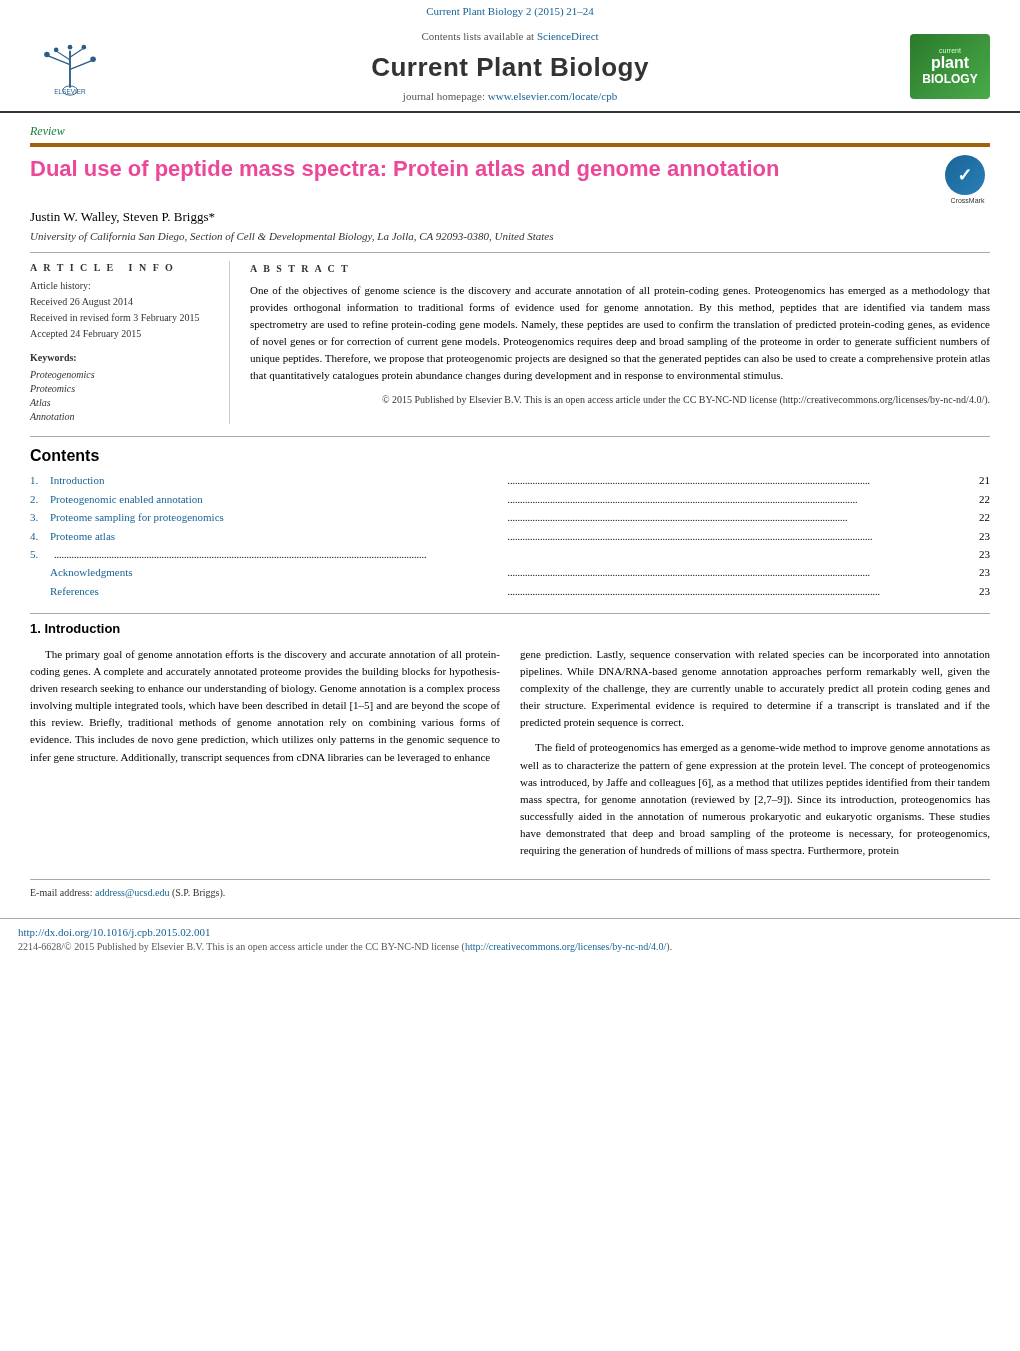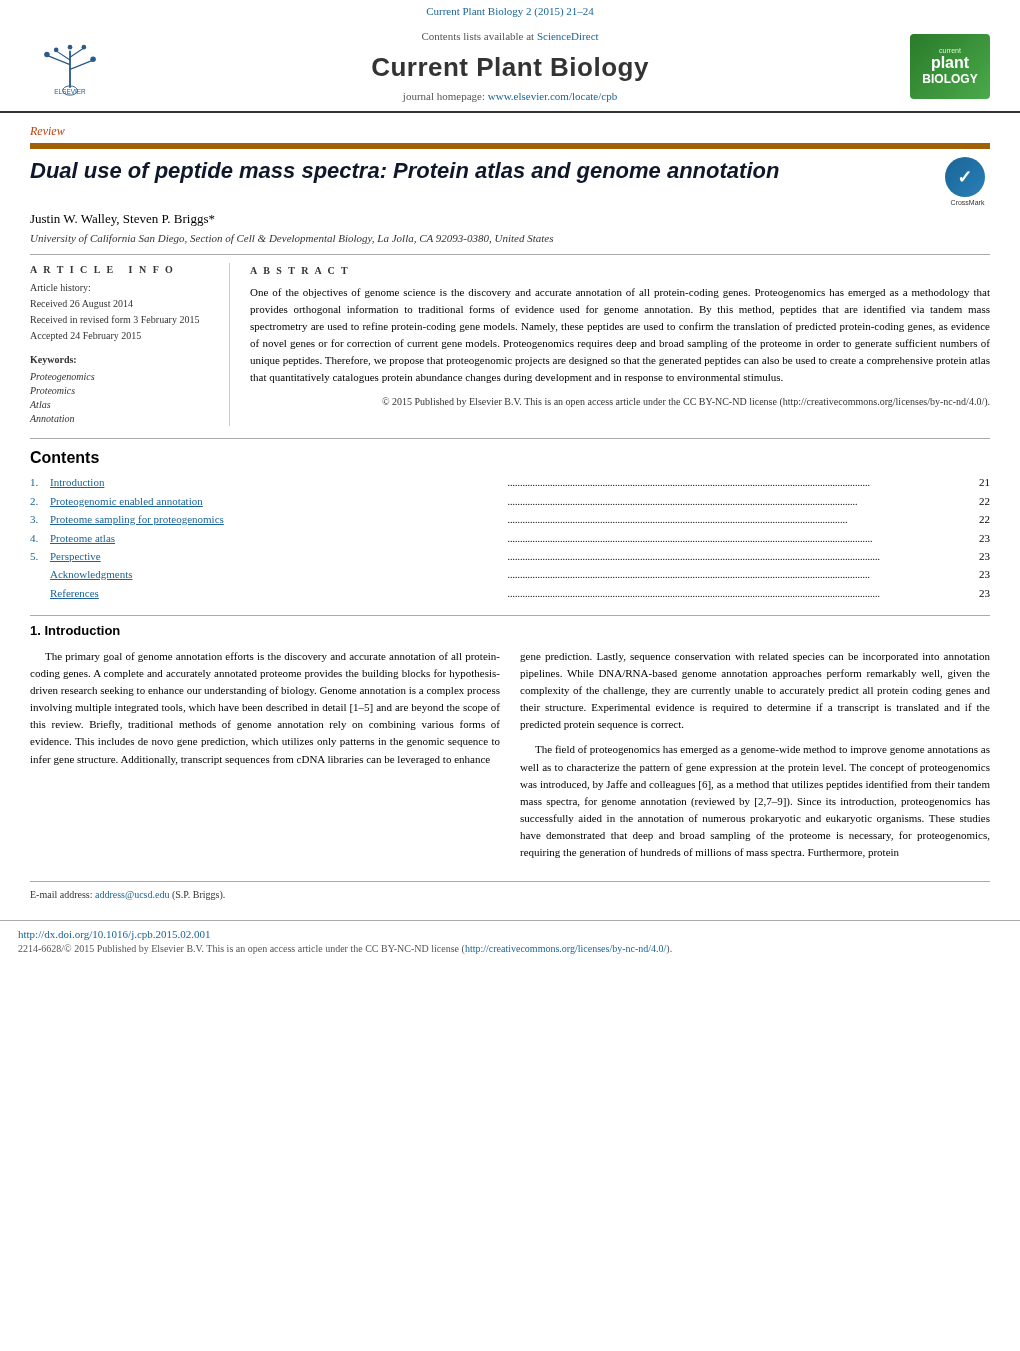--- a/index.html
+++ b/index.html
@@ -111,42 +111,41 @@
 
     
     .article-content {
       padding: 10px 30px 10px 30px;
     }
 
     
     .review-label {
       font-size: 12px;
       font-style: italic;
-      color: #c2410c;
-      border-bottom: 6px solid #a16207;
+      color: #15803d;
+      border-bottom: 4px solid #a16207;
       padding-bottom: 4px;
       margin-bottom: 8px;
     }
 
     
     .article-title-row {
       display: flex;
       align-items: flex-start;
       justify-content: space-between;
       margin-bottom: 8px;
     }
     .article-title {
       font-size: 22px;
       font-weight: bold;
       font-family: Arial, sans-serif;
-      color: #0f172a;
+      color: #ec4899;
       line-height: 1.3;
       flex: 1;
       margin-right: 20px;
-      font-style: italic;
     }
     .crossmark-badge {
       width: 45px;
       height: 45px;
       flex-shrink: 0;
     }
     .crossmark-circle {
       width: 40px;
       height: 40px;
       border-radius: 50%;
@@ -259,21 +258,20 @@
       align-items: baseline;
     }
     .contents-item .c-num {
       width: 20px;
       flex-shrink: 0;
       color: #1a6496;
     }
     .contents-item .c-title {
       flex: 1;
       color: #1a6496;
-      text-decoration: underline;
     }
     .contents-item .c-dots {
       flex: 1;
       overflow: hidden;
       color: #000;
       font-size: 10px;
       margin: 0 4px;
       white-space: nowrap;
       text-overflow: clip;
     }
@@ -466,21 +464,20 @@
       <span class="c-page">22</span>
     </div>
     <div class="contents-item">
       <span class="c-num">4.</span>
       <span class="c-title">Proteome atlas</span>
       <span class="c-dots">..................................................................................................................................................</span>
       <span class="c-page">23</span>
     </div>
     <div class="contents-item">
       <span class="c-num">5.</span>
-      <span class="c-title">Perspective</span>
       <span class="c-dots">.....................................................................................................................................................</span>
       <span class="c-page">23</span>
     </div>
     <div class="contents-item">
       <span class="c-num"></span>
       <span class="c-title">Acknowledgments</span>
       <span class="c-dots">.................................................................................................................................................</span>
       <span class="c-page">23</span>
     </div>
     <div class="contents-item">

